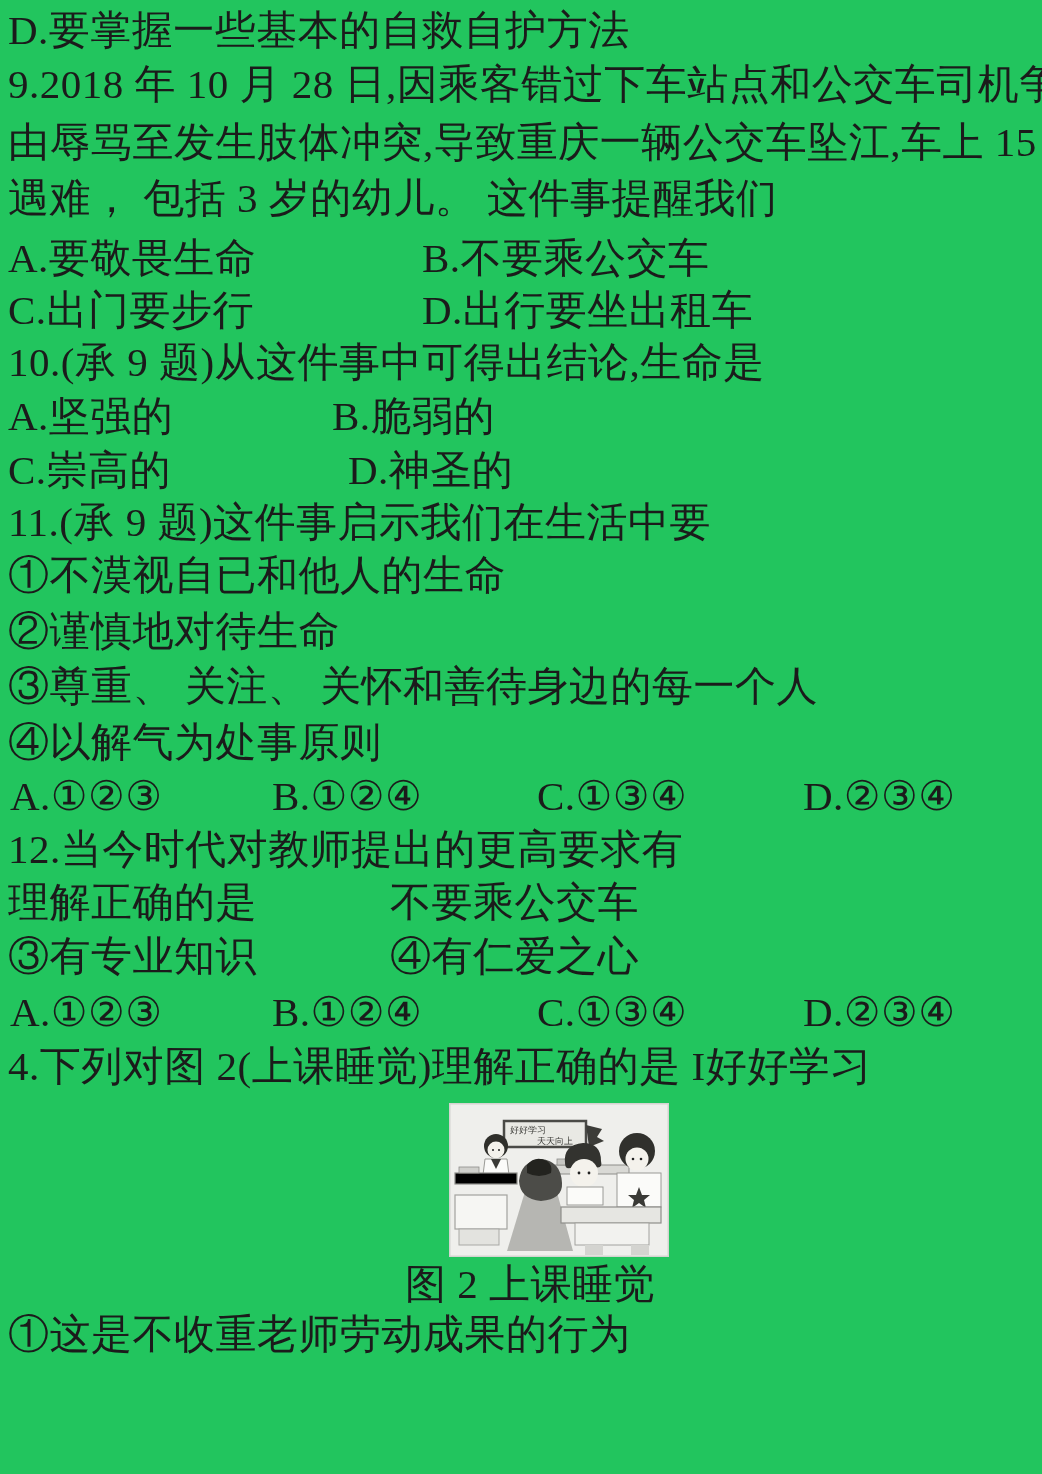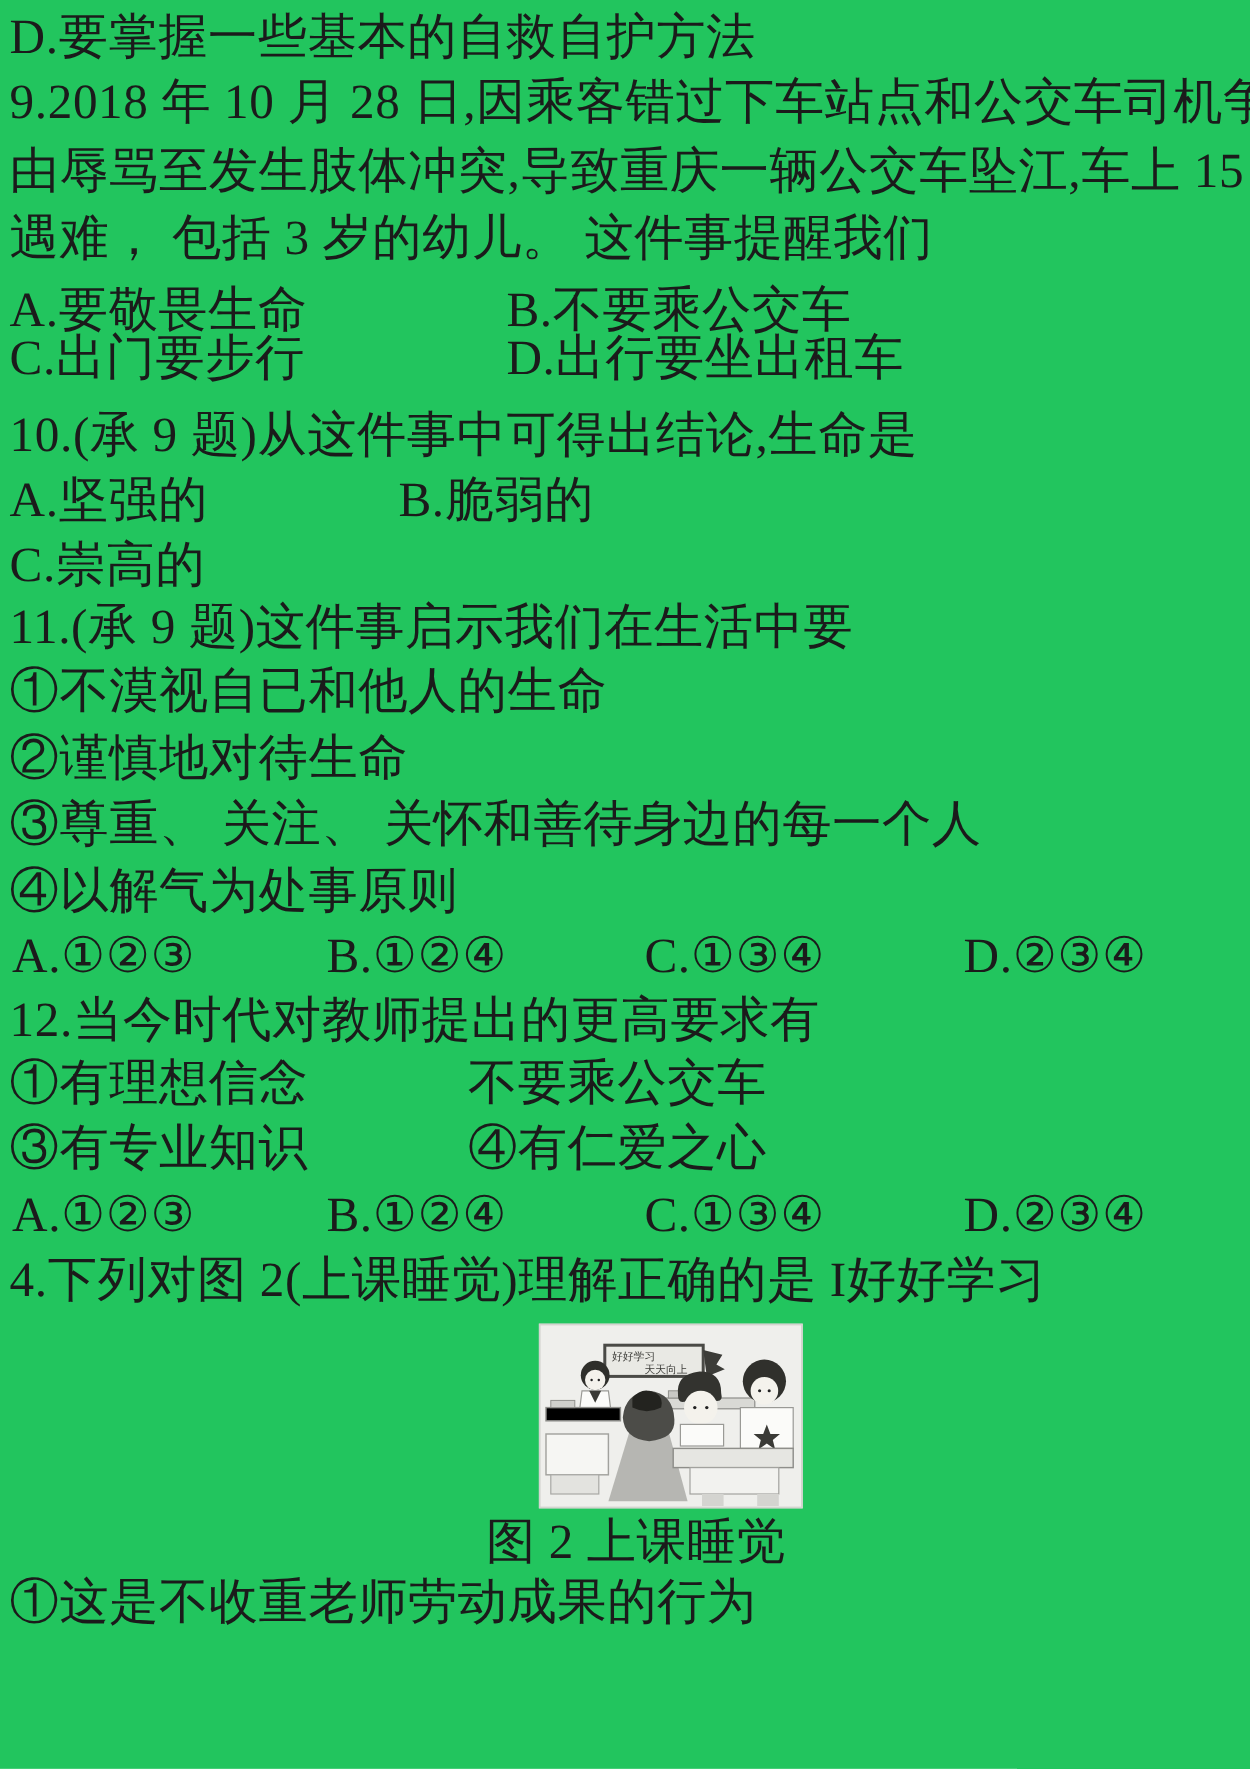--- a/index.html
+++ b/index.html
@@ -46,49 +46,50 @@
   <div class="ln" style="top:8px">D.要掌握一些基本的自救自护方法</div>
 
   <div class="ln" style="top:62px">9.2018 年 10 月 28 日,因乘客错过下车站点和公交车司机争执,</div>
   <div class="ln" style="top:120px">由辱骂至发生肢体冲突,导致重庆一辆公交车坠江,车上 15 人</div>
   <div class="ln" style="top:176px">遇难， 包括 3 岁的幼儿。 这件事提醒我们</div>
 
   <div class="row" style="top:236px">
     <div class="ln" style="left:8px">A.要敬畏生命</div>
     <div class="ln" style="left:422px">B.不要乘公交车</div>
   </div>
-  <div class="row" style="top:276px">
+  <div class="row" style="top:288px">
     <div class="ln" style="left:8px">C.出门要步行</div>
     <div class="ln" style="left:422px">D.出行要坐出租车</div>
   </div>
 
   <div class="ln" style="top:340px">10.(承 9 题)从这件事中可得出结论,生命是</div>
   <div class="row" style="top:394px">
     <div class="ln" style="left:8px">A.坚强的</div>
     <div class="ln" style="left:332px">B.脆弱的</div>
   </div>
   <div class="row" style="top:448px">
     <div class="ln" style="left:8px">C.崇高的</div>
+    <div class="ln" style="left:348px">D.神圣的</div>
   </div>
 
   <div class="ln" style="top:500px">11.(承 9 题)这件事启示我们在生活中要</div>
   <div class="ln" style="top:553px">①不漠视自已和他人的生命</div>
   <div class="ln" style="top:609px">②谨慎地对待生命</div>
   <div class="ln" style="top:720px">④以解气为处事原则</div>
   <div class="ln" style="top:664px">③尊重、 关注、 关怀和善待身边的每一个人</div>
   <div class="row" style="top:774px">
     <div class="ln" style="left:10px">A.①②③</div>
     <div class="ln" style="left:272px">B.①②④</div>
     <div class="ln" style="left:537px">C.①③④</div>
     <div class="ln" style="left:803px">D.②③④</div>
   </div>
 
   <div class="ln" style="top:827px">12.当今时代对教师提出的更高要求有</div>
   <div class="row" style="top:880px">
-    <div class="ln" style="left:8px">①有理想信念</div>
+    <div class="ln" style="left:8px">理解正确的是</div>
     <div class="ln" style="left:390px">不要乘公交车</div>
   </div>
   <div class="row" style="top:934px">
     <div class="ln" style="left:8px">③有专业知识</div>
     <div class="ln" style="left:390px">④有仁爱之心</div>
   </div>
   <div class="row" style="top:990px">
     <div class="ln" style="left:10px">A.①②③</div>
     <div class="ln" style="left:272px">B.①②④</div>
     <div class="ln" style="left:537px">C.①③④</div>

